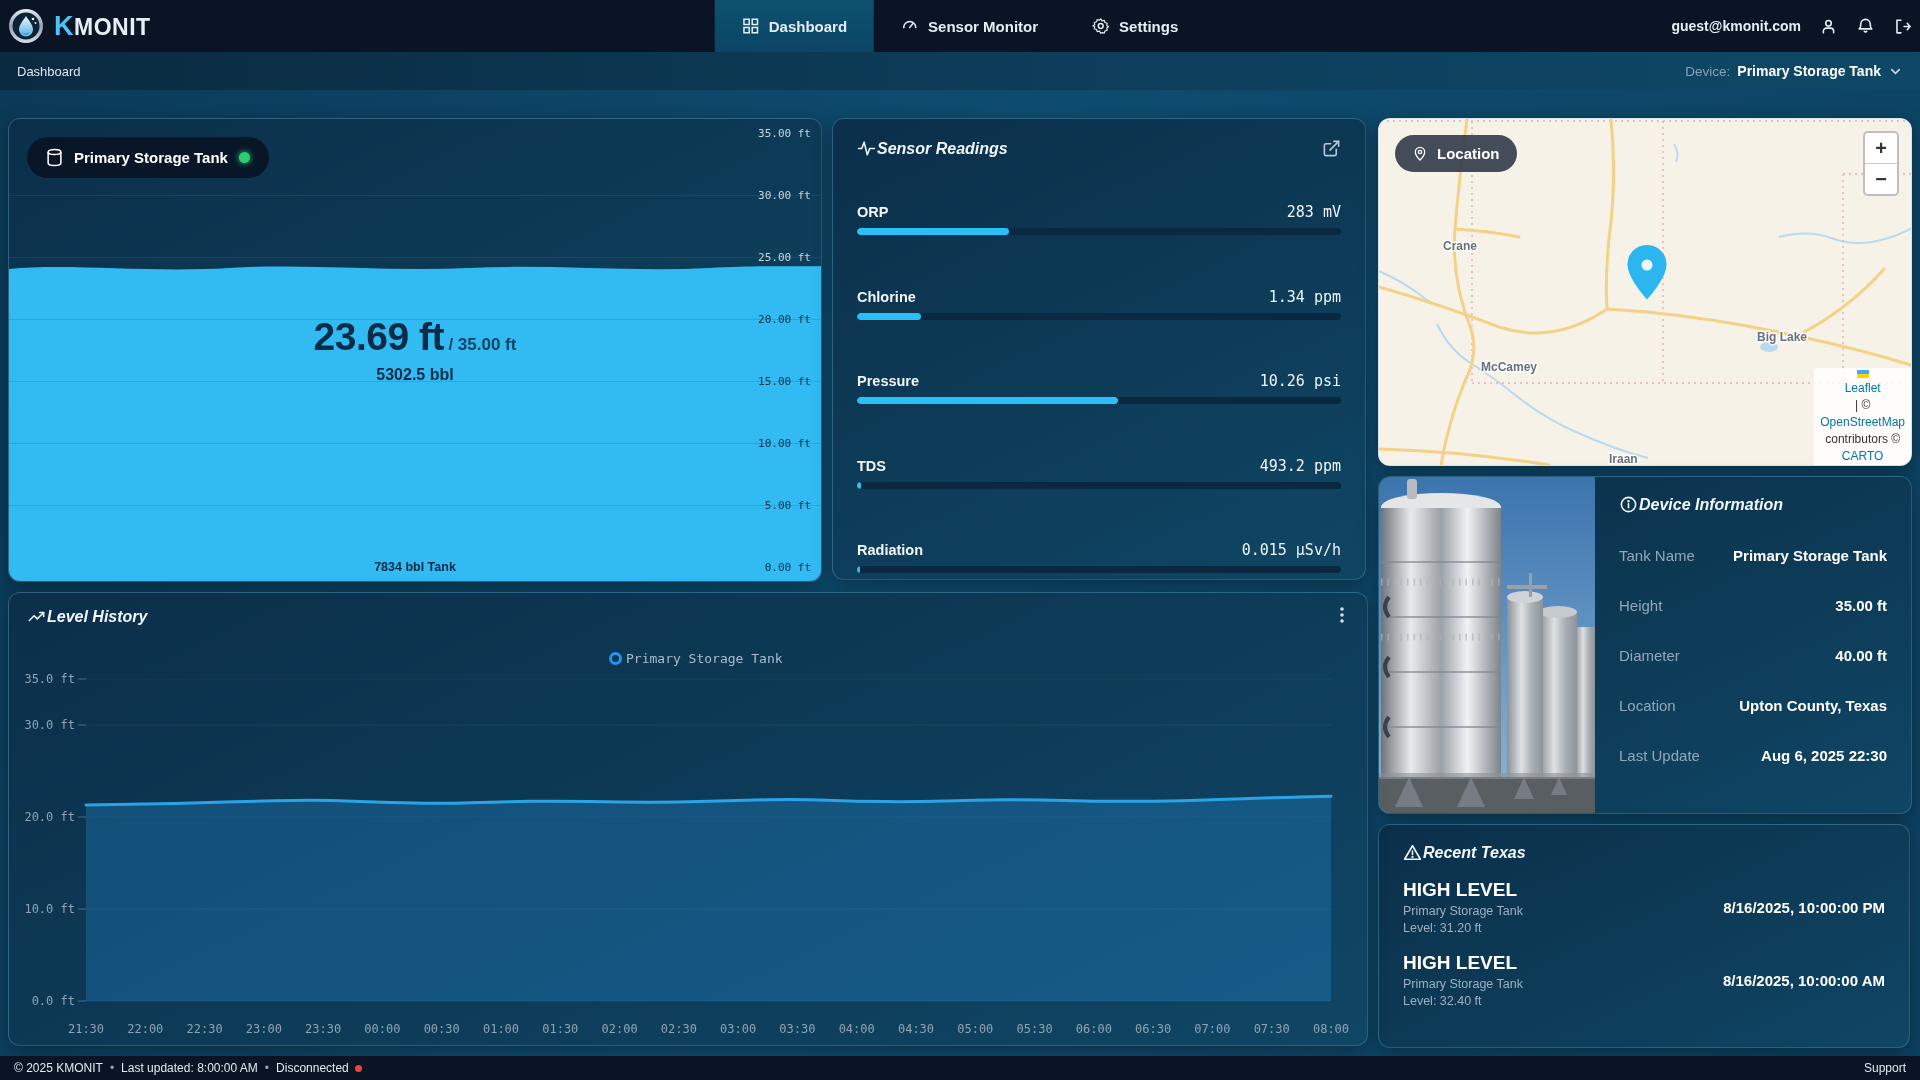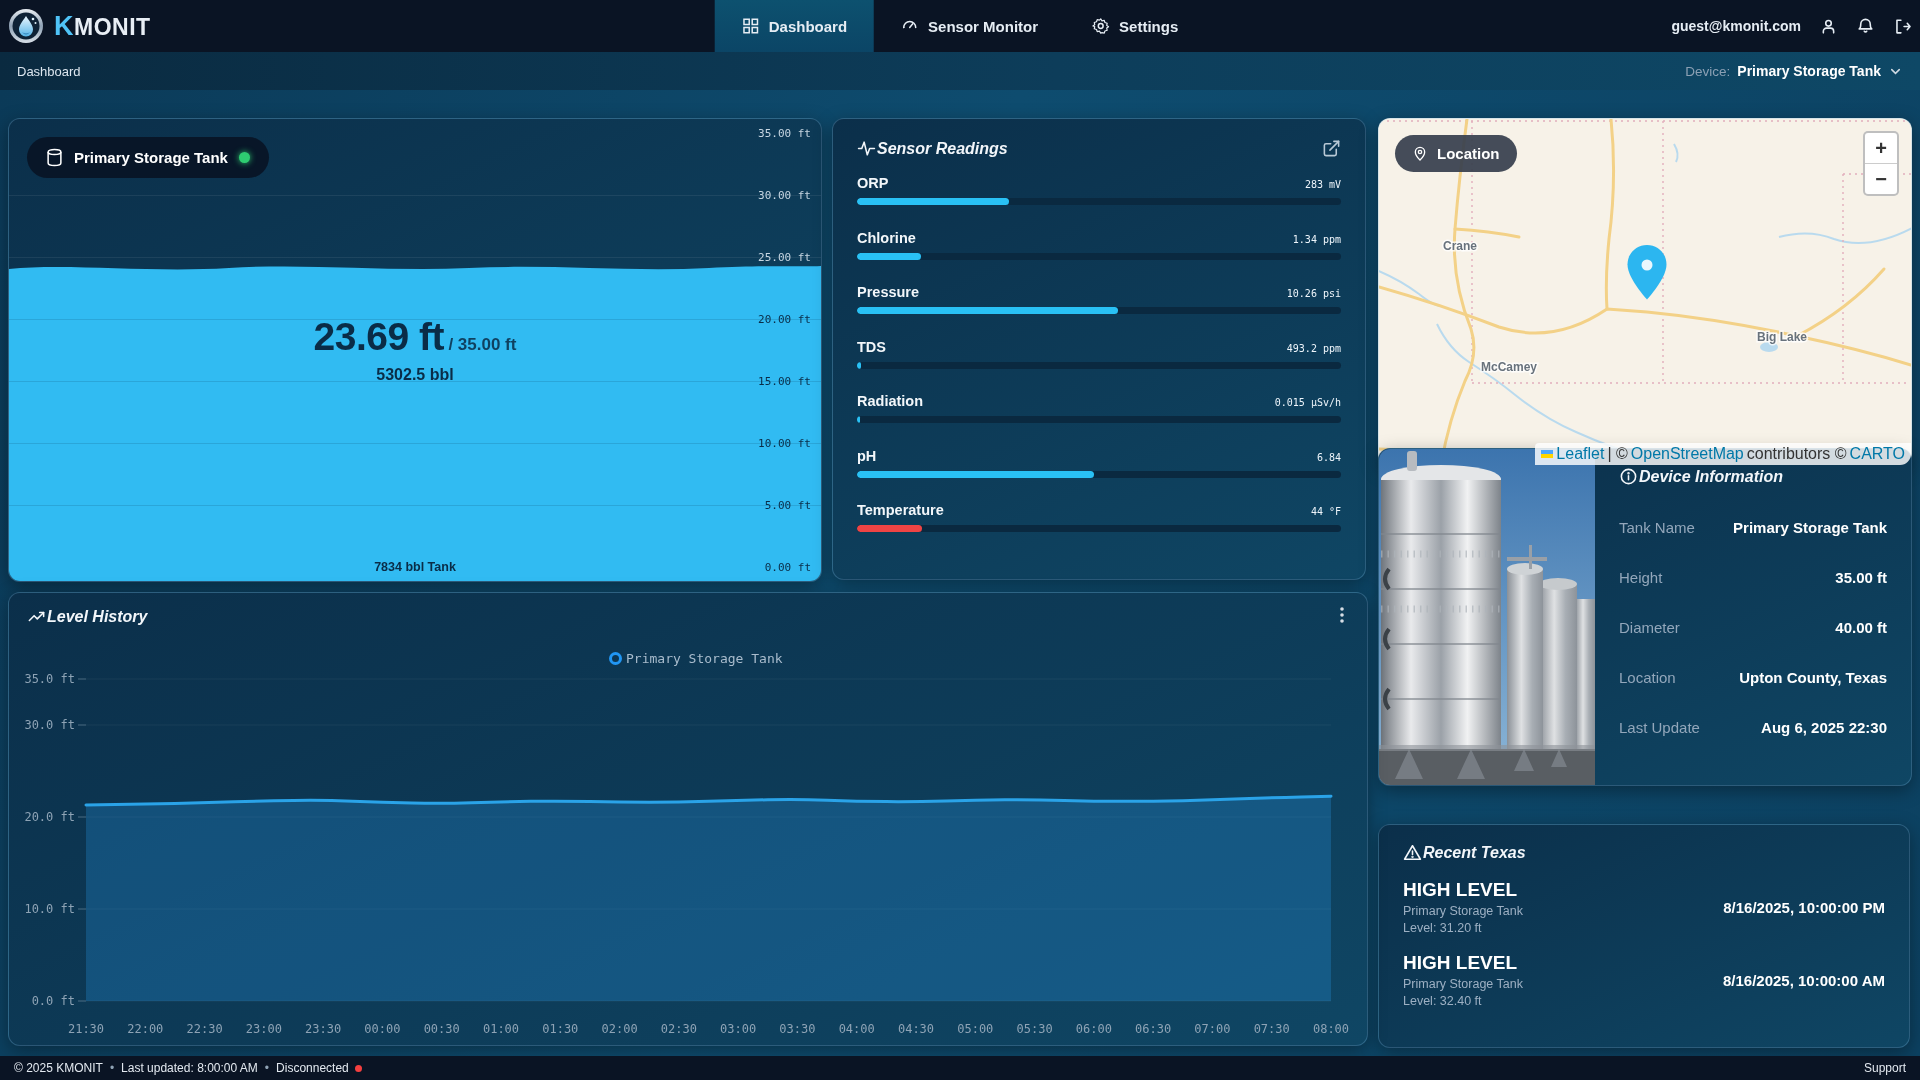--- a/index.html
+++ b/index.html
@@ -53,40 +53,40 @@
   .tank-volume{font-size:16px;font-weight:bold;margin-top:7px;}
   .tank-capacity{position:absolute;left:0;right:0;bottom:7px;text-align:center;
     font-size:12.5px;font-weight:bold;color:#0a2c47;z-index:3;}
   
   #sensor-panel{left:832px;top:118px;width:534px;height:462px;padding:20px 24px;box-sizing:border-box;}
   #sensor-panel .panel-head{justify-content:flex-start;}
   .ext-link{margin-left:auto;color:#b9c9d6;cursor:pointer;}
   .sensor-row{margin-bottom:24.5px;}
   .sensor-top{display:flex;justify-content:space-between;align-items:baseline;}
   .sensor-label{font-size:14.5px;font-weight:bold;color:#f3f7fa;}
-  .sensor-value{font-size:10px;color:#eef5fb;}
+  .sensor-value{font-size:15px;color:#eef5fb;margin-top:28px;}
   .sensor-track{margin-top:7px;height:7px;border-radius:4px;background:#0a2940;overflow:hidden;}
   .sensor-fill{height:100%;border-radius:4px;}
   
   #map-panel{left:1378px;top:118px;width:532px;height:346px;overflow:hidden;background:#f7f2e8;}
   .map-art{position:absolute;inset:0;}
   .map-badge{position:absolute;left:16px;top:16px;display:flex;align-items:center;gap:9px;
     background:rgba(55,64,77,.93);border-radius:22px;padding:10px 17px;color:#fff;
     font-size:15px;font-weight:bold;z-index:3;}
   .zoomctl{position:absolute;right:12px;top:12px;width:32px;background:#fff;
     border:2px solid rgba(0,0,0,.25);border-radius:5px;overflow:hidden;z-index:3;}
   .zoom-btn{width:32px;height:30px;display:flex;align-items:center;justify-content:center;
     font-size:20px;font-weight:bold;color:#333;cursor:pointer;}
   .zoom-btn:first-child{border-bottom:1px solid #ccc;}
   .attribution{position:absolute;right:0;bottom:0;background:rgba(255,255,255,.82);
-    padding:2px 6px;font-size:16px;color:#333;border-top-left-radius:4px;z-index:3;
-    display:flex;align-items:center;gap:3px;}
+    padding:2px 6px;font-size:12px;color:#333;border-top-left-radius:4px;z-index:3;
+    display:flex;align-items:center;gap:3px;flex-direction:column;}
   .attribution a{color:#0078A8;text-decoration:none;cursor:pointer;}
   
-  #device-panel{left:1378px;top:448px;width:532px;height:336px;overflow:hidden;display:flex;}
+  #device-panel{left:1378px;top:476px;width:532px;height:336px;overflow:hidden;display:flex;}
   .photo{width:216px;flex-shrink:0;}
   .dev-content{flex:1;padding:18px 24px 0 24px;}
   .dev-rows{margin-top:33px;}
   .dev-row{display:flex;justify-content:space-between;align-items:baseline;margin-bottom:33px;}
   .dev-label{font-size:15px;color:#93a7bb;}
   .dev-value{font-size:15px;font-weight:bold;color:#fff;text-align:right;}
   
   #alerts-panel{left:1378px;top:824px;width:532px;height:224px;padding:18px 24px;box-sizing:border-box;}
   .alert-item{display:flex;justify-content:space-between;margin-top:17px;}
   .alert-type{font-size:19px;font-weight:bold;color:#fff;}

